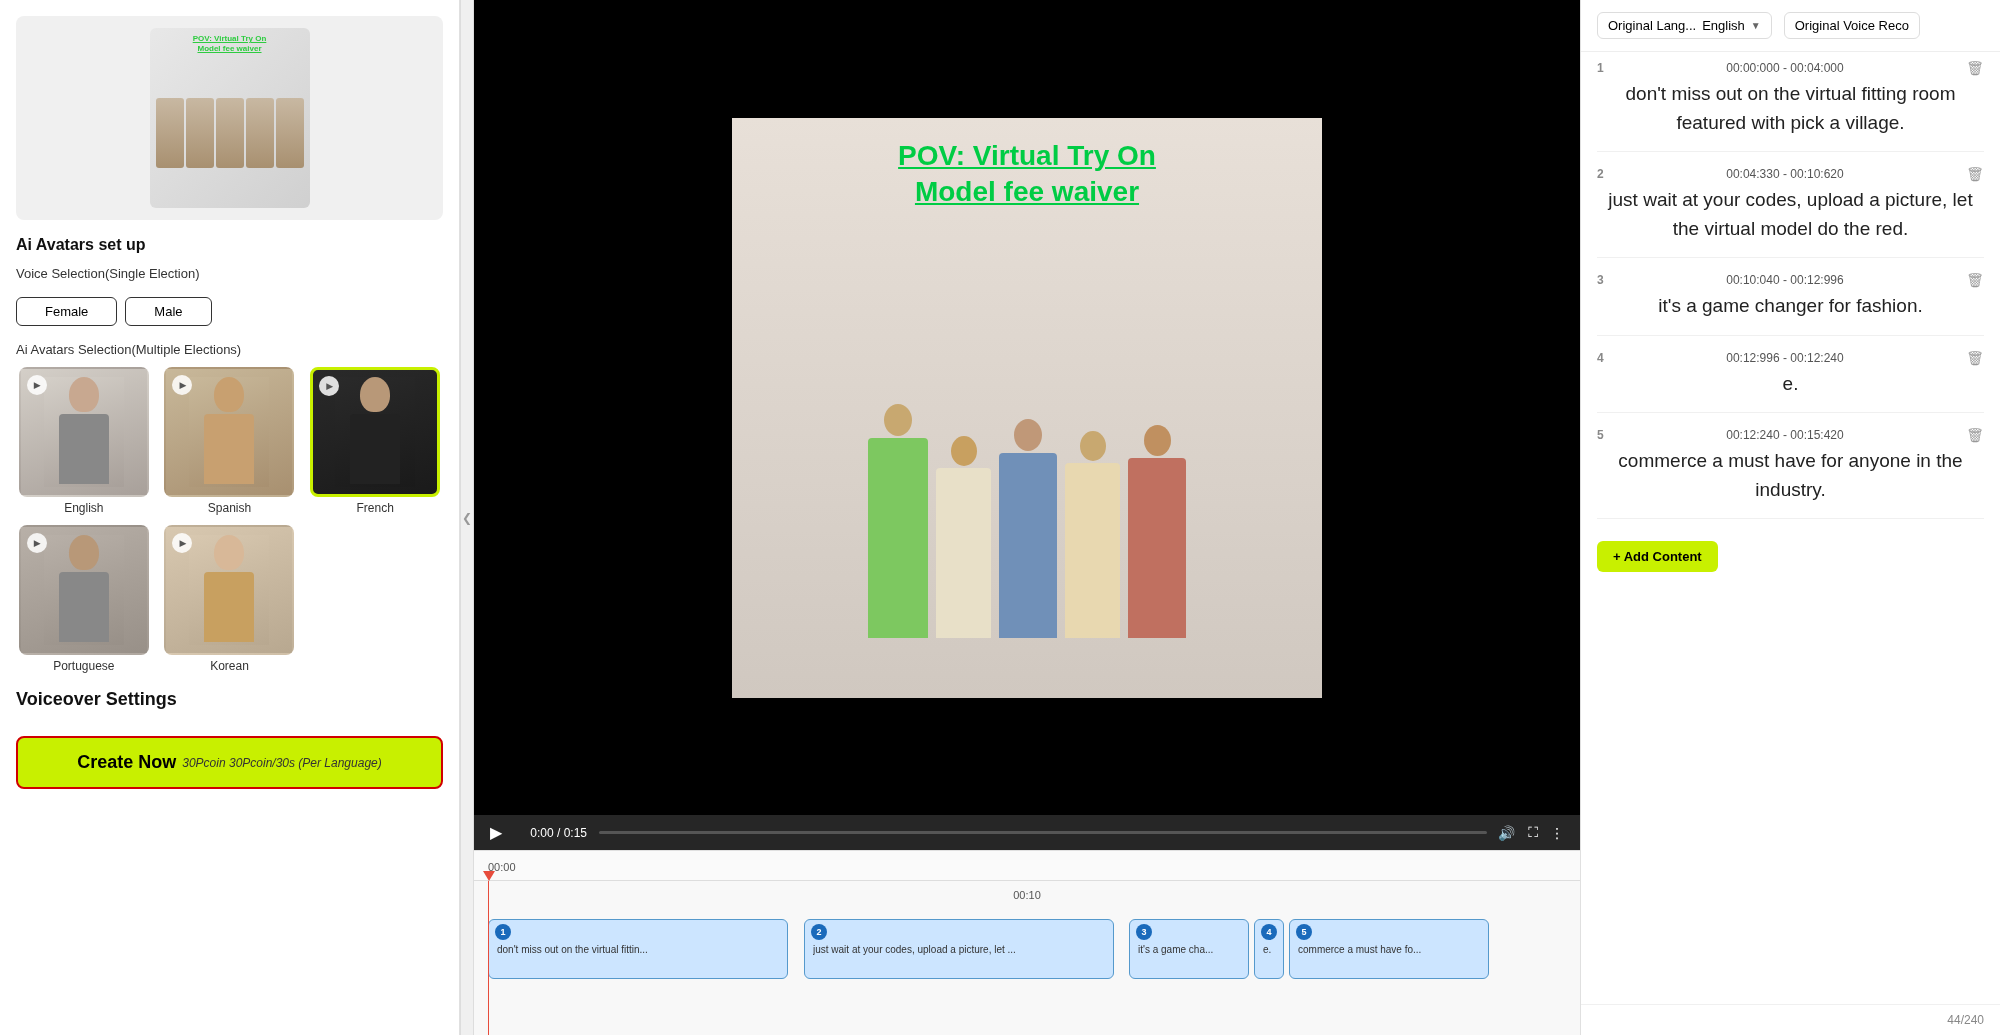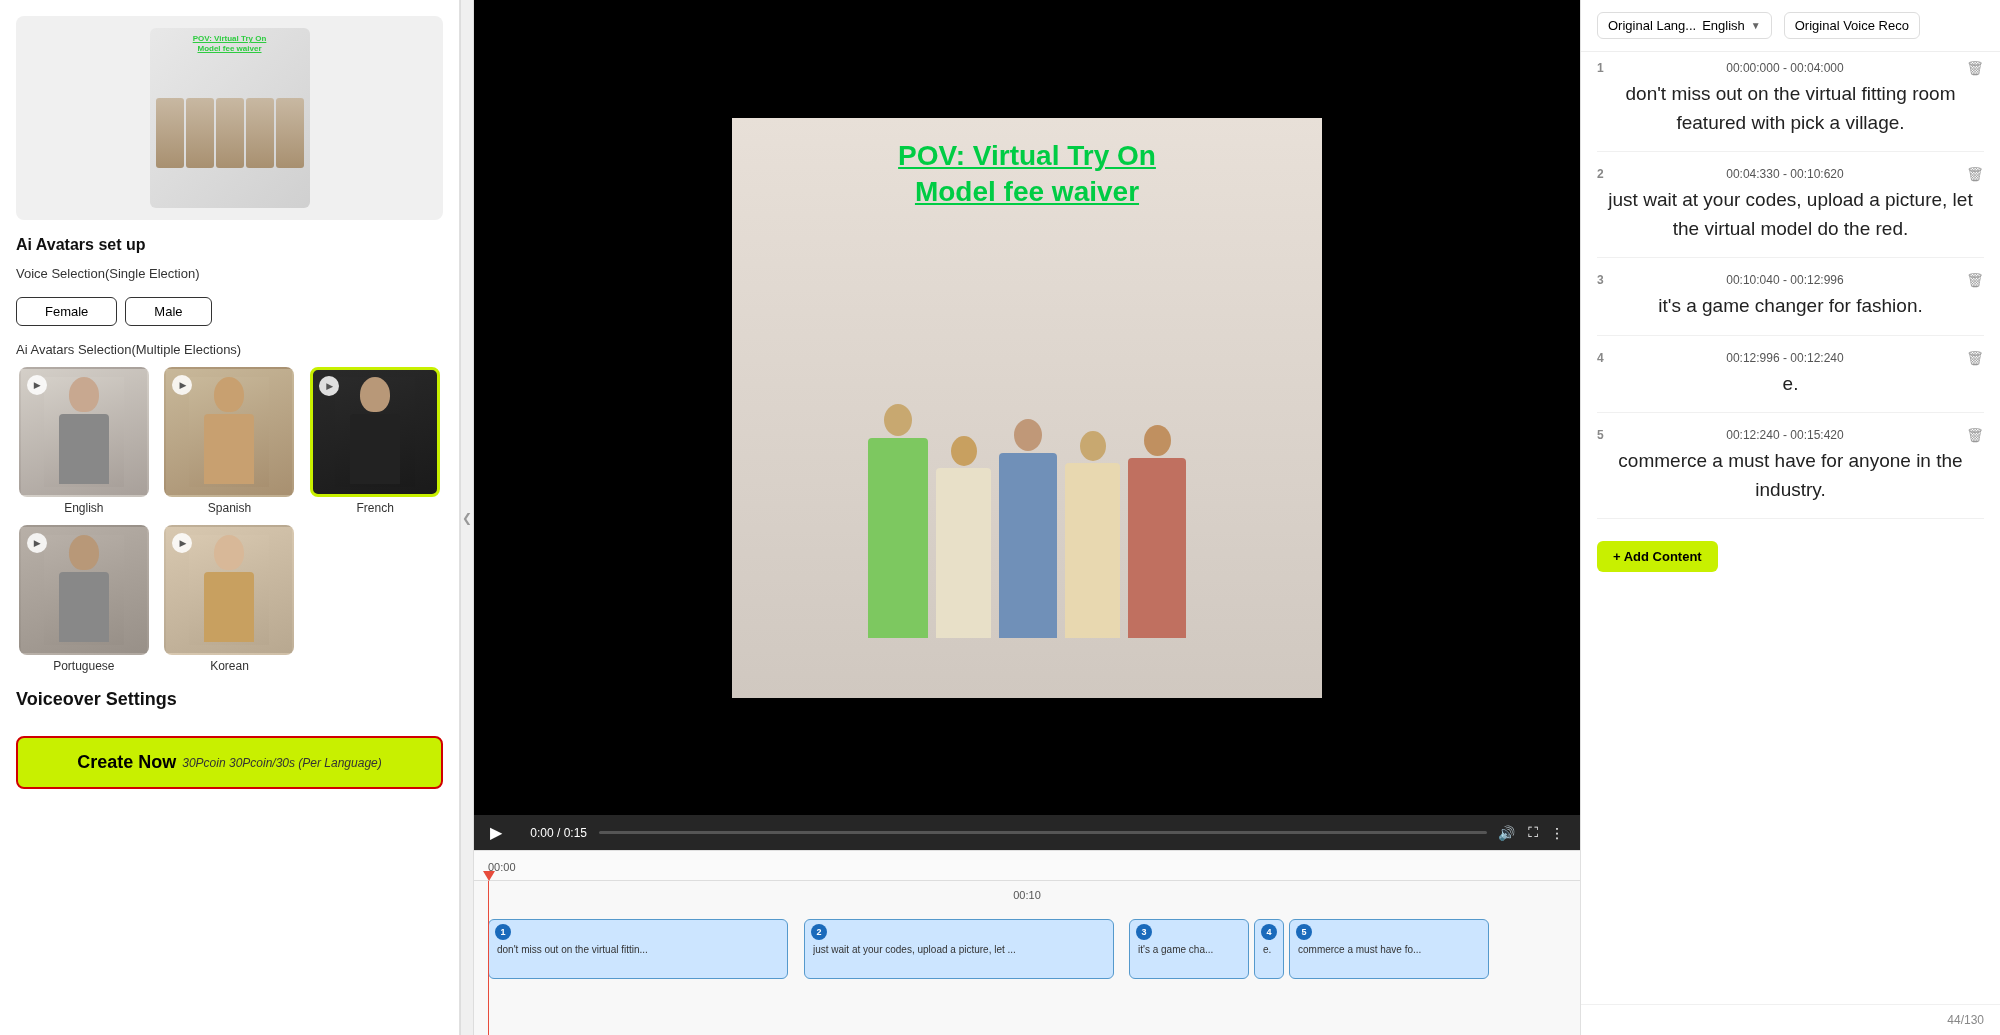--- a/index.html
+++ b/index.html
@@ -369,16 +369,16 @@
         <span class="transcript-delete">🗑</span>
       </div>
       <div class="transcript-text">commerce a must have for anyone in the industry.</div>
     </div>
 
     <button id="add-content-btn">+ Add Content</button>
 
   </div>
 
   <div id="right-footer">
-    <span>44/130</span>
+    <span>44/240</span>
   </div>
 
 </div>
 
 </body></html>

